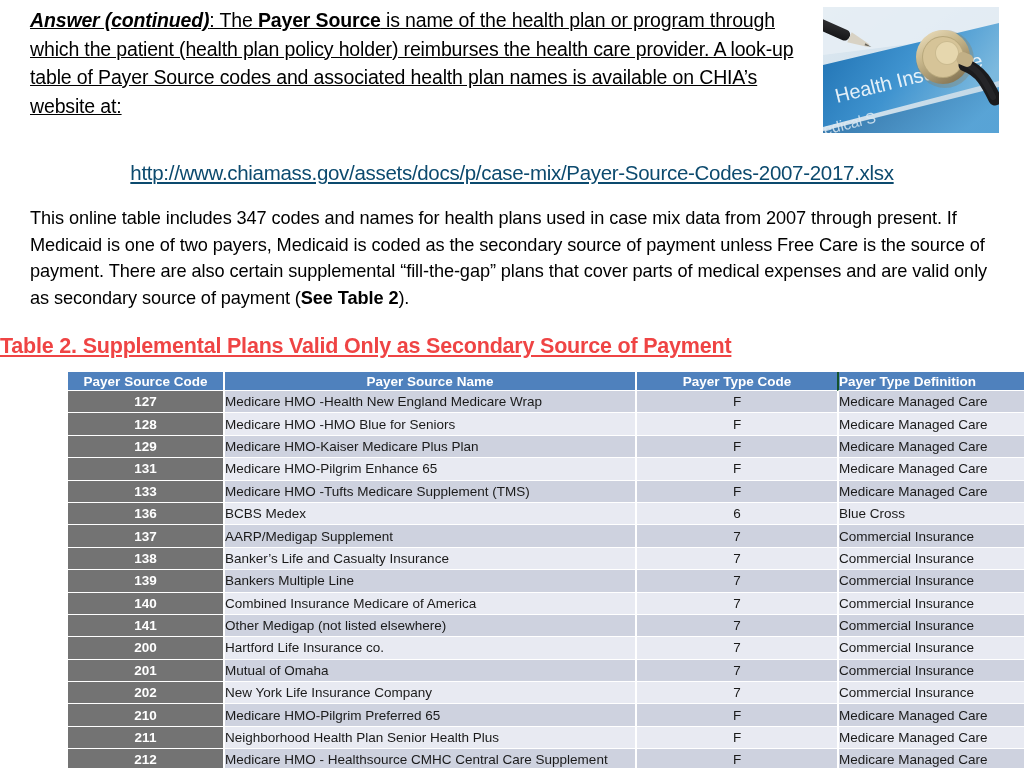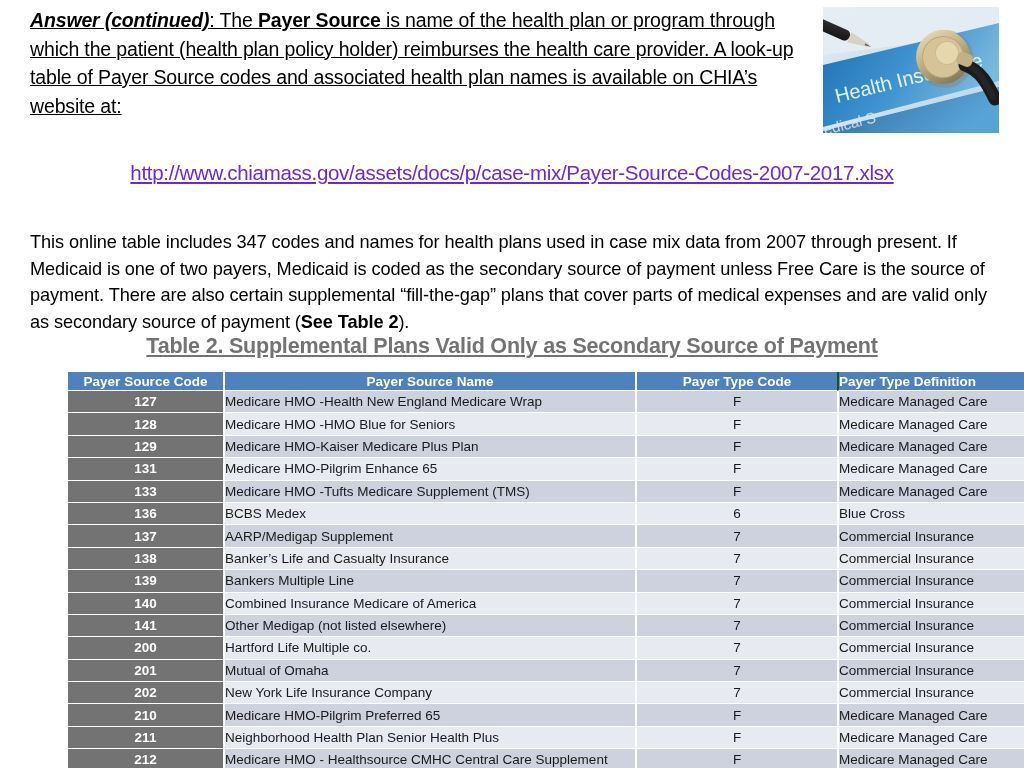--- a/index.html
+++ b/index.html
@@ -54,48 +54,46 @@
   #source-url-line {
     position: absolute;
     left: 0px;
     top: 160px;
     width: 1024px;
     text-align: center;
     font-size: 20.5px;
     line-height: 26px;
   }
   #source-url-line a {
-    color: #6d28d9;
+    color: #0c4a6e;
     text-decoration: underline;
     letter-spacing: -0.3px;
   }
 
   
   #body-paragraph {
     position: absolute;
     left: 30px;
     top: 205px;
     width: 978px;
     font-size: 18.2px;
     line-height: 26.5px;
     letter-spacing: -0.1px;
-    margin-top: 24px;
   }
   #body-paragraph .b { font-weight: bold; }
 
   
   #table-title {
     position: absolute;
     left: 0;
     top: 334px;
     width: 1024px;
-    text-align: center;
     font-size: 21.5px;
     font-weight: bold;
-    color: #737373;
+    color: #ef4444;
     text-decoration: underline;
     letter-spacing: -0.2px;
   }
 
   
   #payer-table-wrap {
     position: absolute;
     left: 28px;
     top: 372px;
     width: 970px;
@@ -312,21 +310,21 @@
           <td class="cell-def">Commercial Insurance</td>
         </tr>
         <tr class="row-odd">
           <td class="cell-code">141</td>
           <td class="cell-name">Other Medigap (not listed elsewhere)</td>
           <td class="cell-type">7</td>
           <td class="cell-def">Commercial Insurance</td>
         </tr>
         <tr class="row-even">
           <td class="cell-code">200</td>
-          <td class="cell-name">Hartford Life Multiple co.</td>
+          <td class="cell-name">Hartford Life Insurance co.</td>
           <td class="cell-type">7</td>
           <td class="cell-def">Commercial Insurance</td>
         </tr>
         <tr class="row-odd">
           <td class="cell-code">201</td>
           <td class="cell-name">Mutual of Omaha</td>
           <td class="cell-type">7</td>
           <td class="cell-def">Commercial Insurance</td>
         </tr>
         <tr class="row-even">

